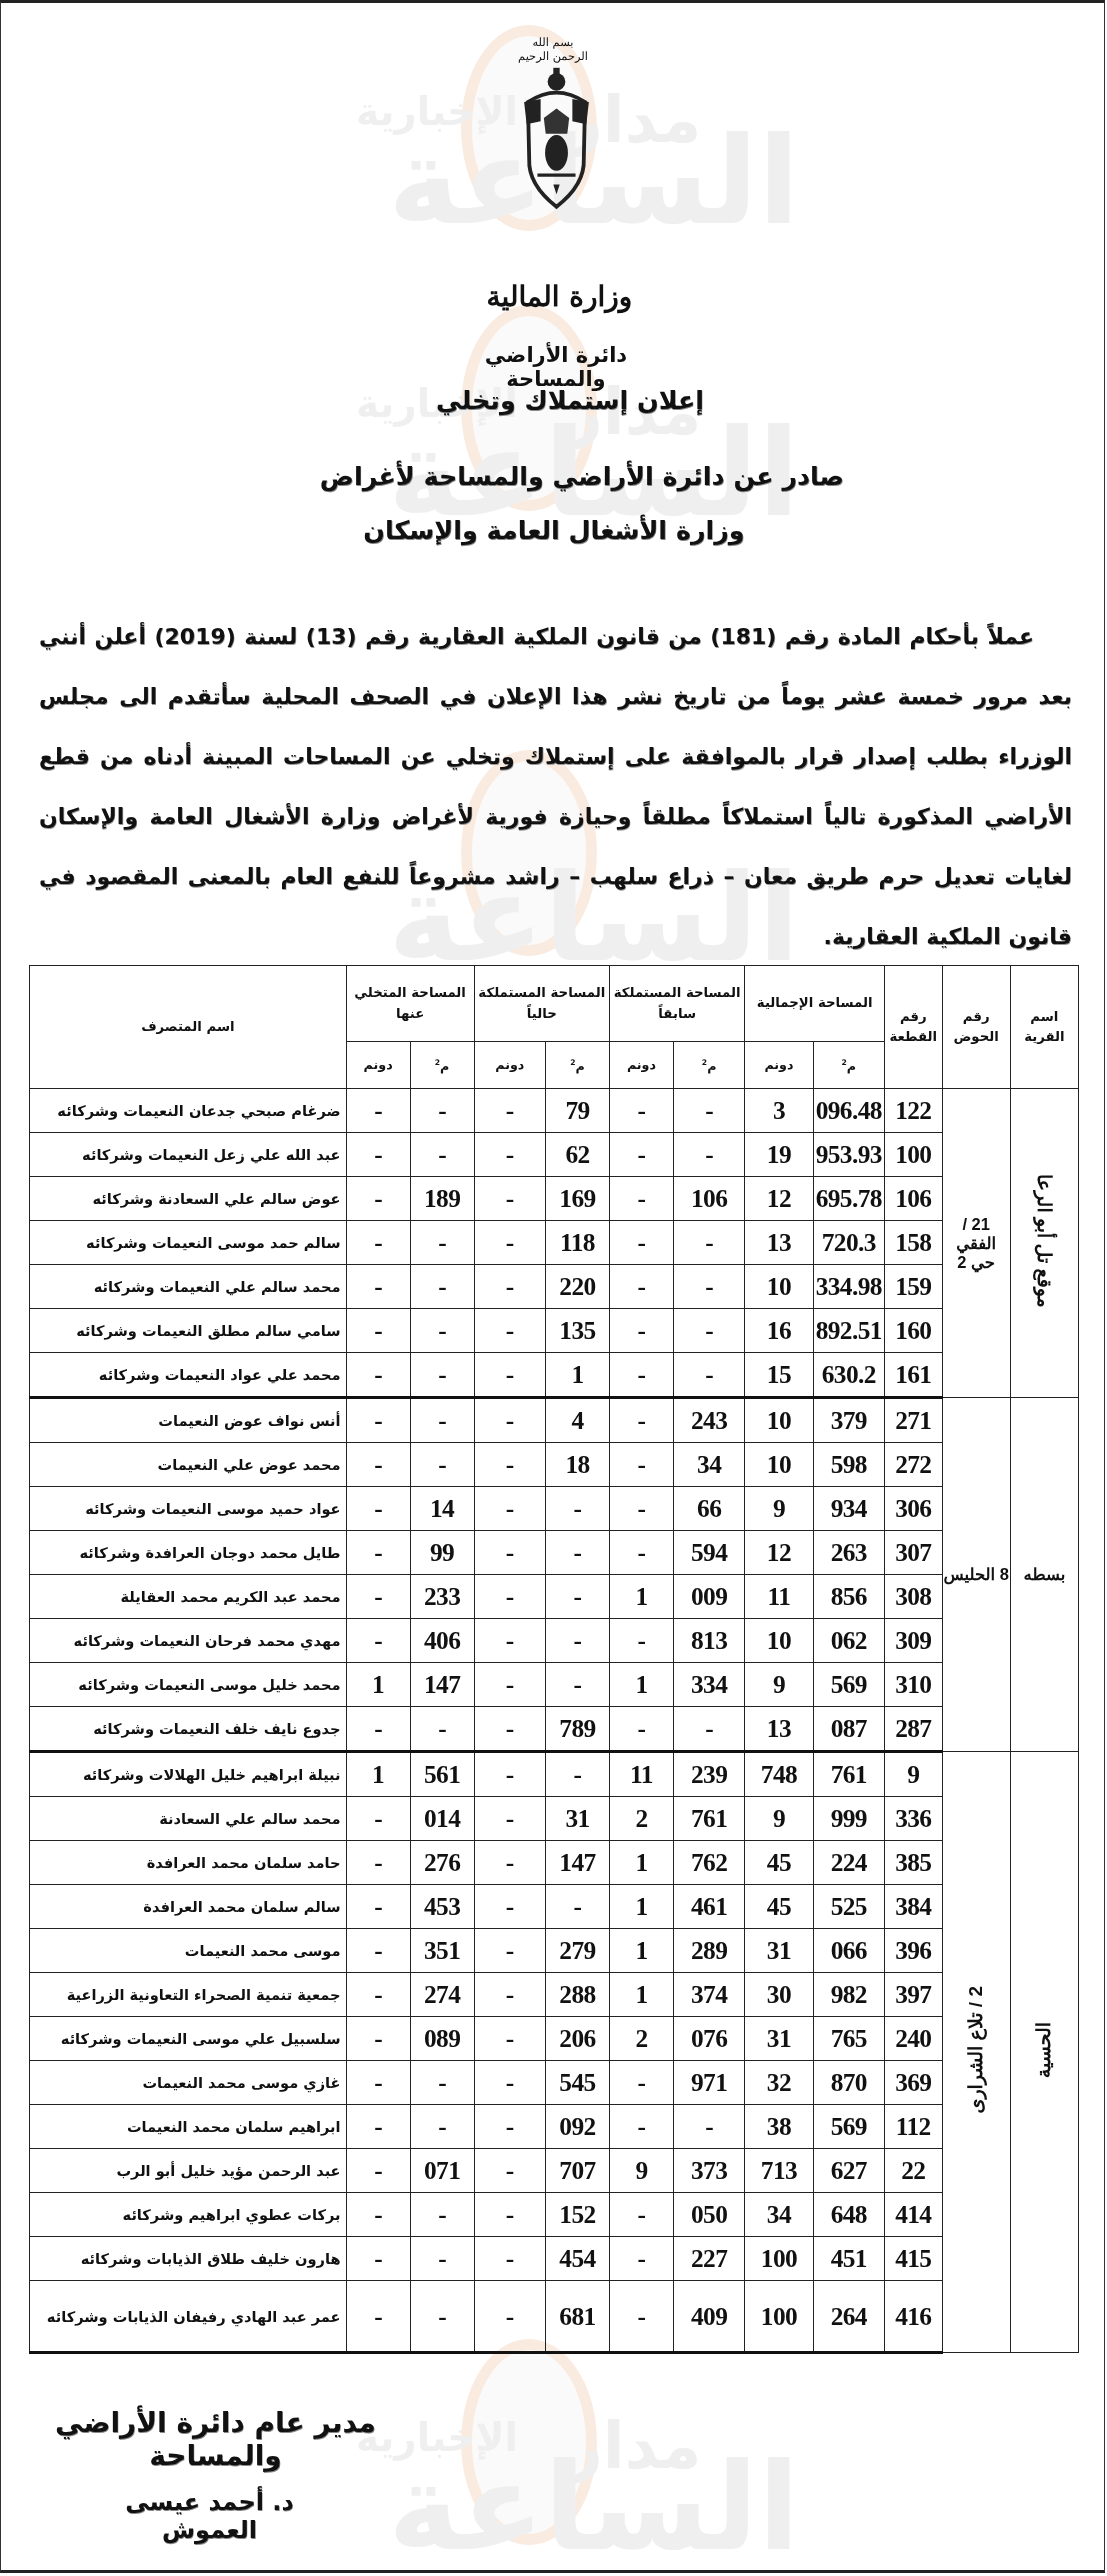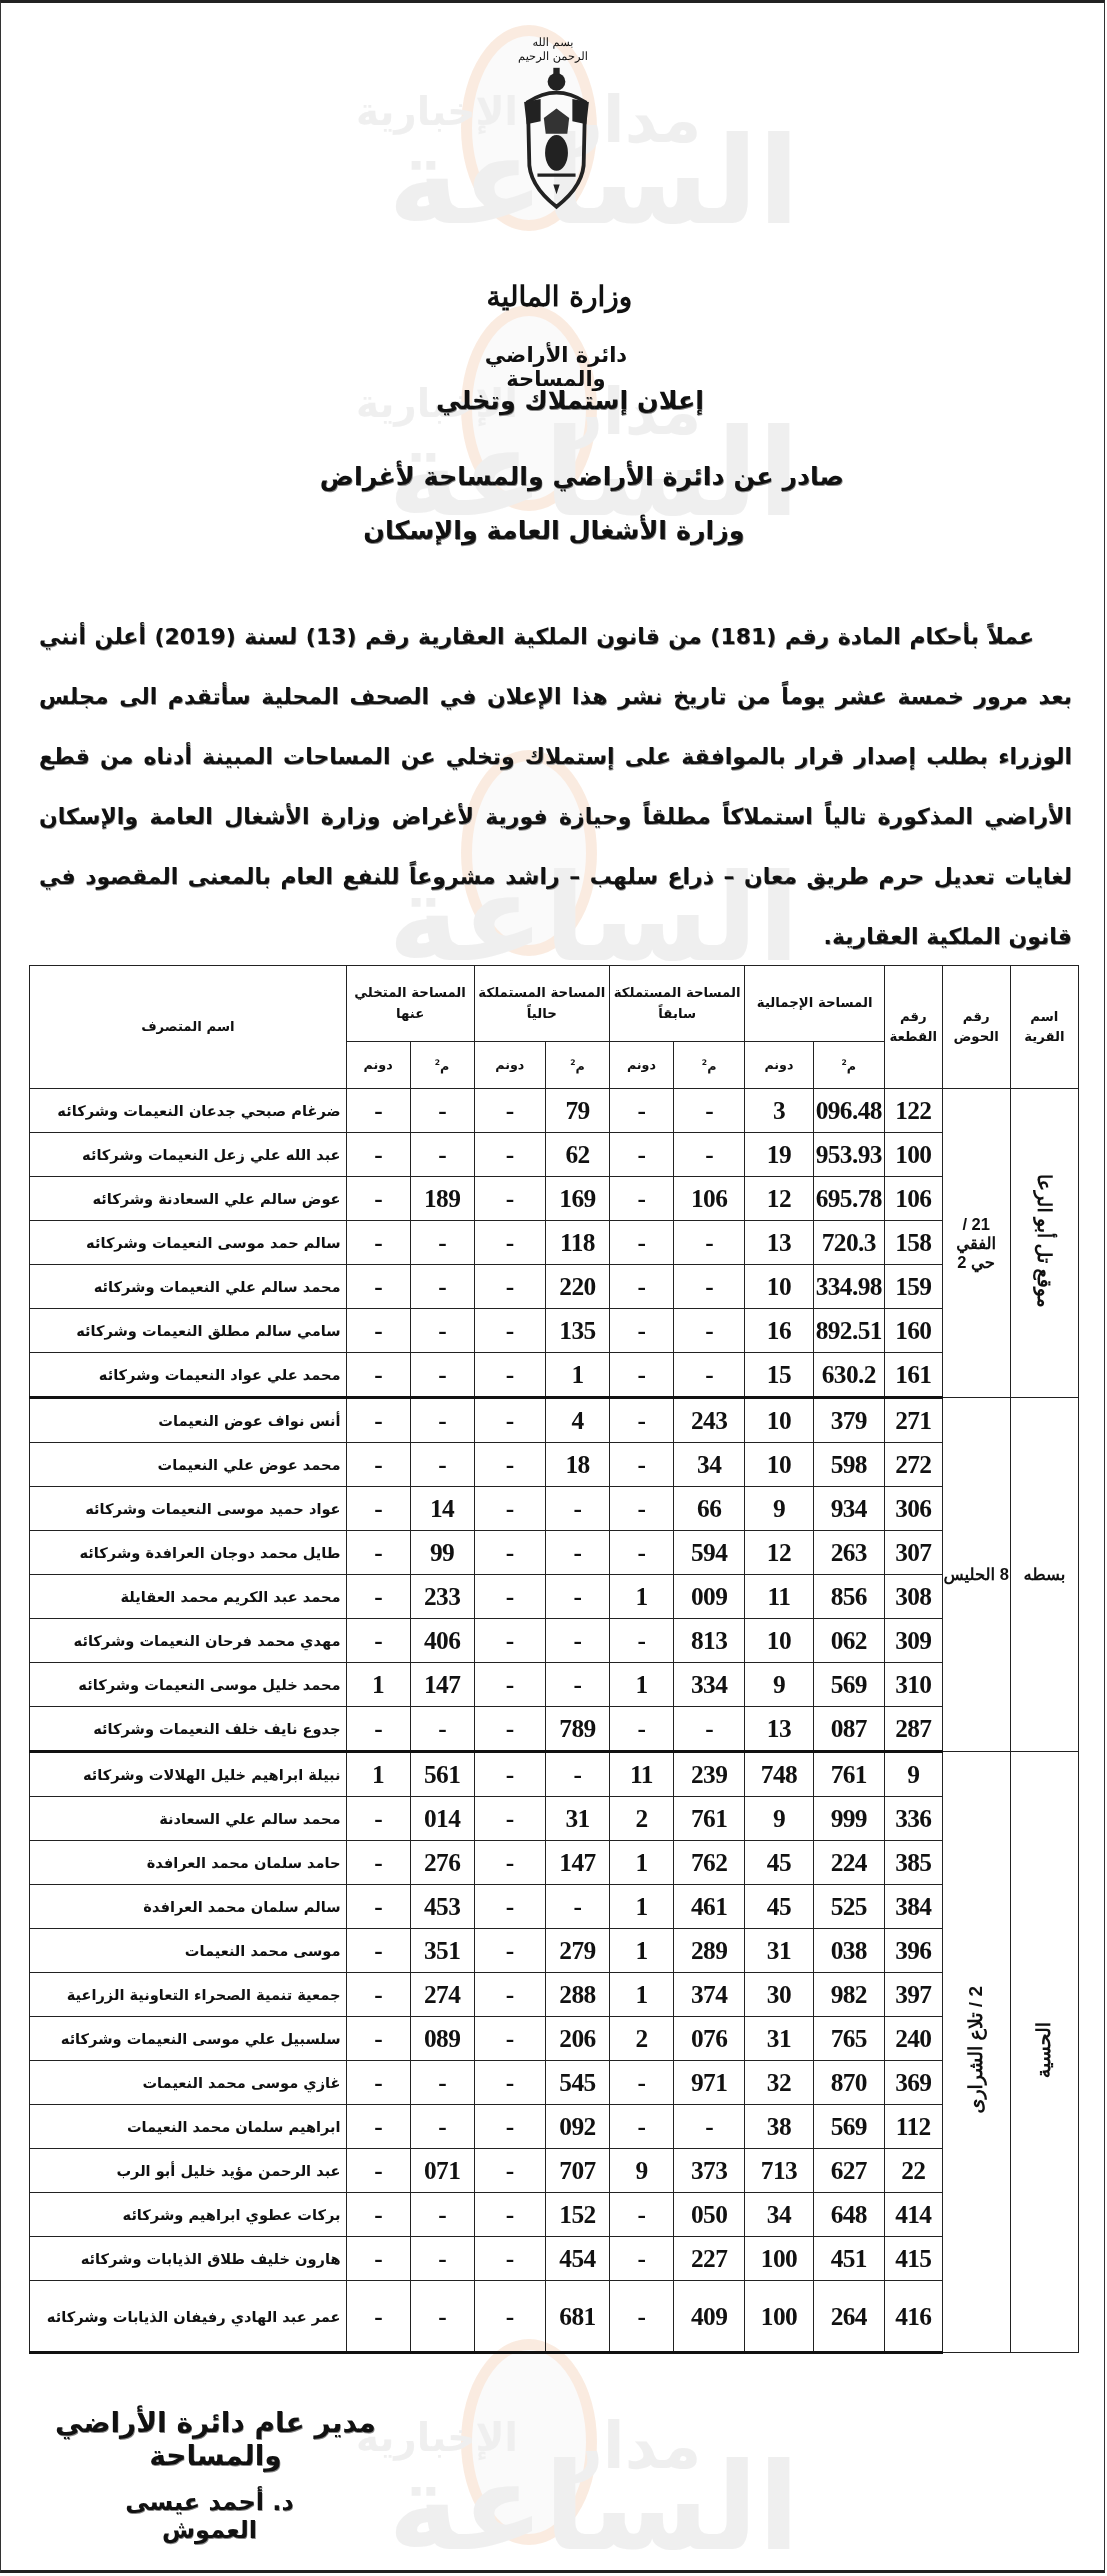--- a/index.html
+++ b/index.html
@@ -363,21 +363,21 @@
         <td>461</td>
         <td>1</td>
         <td>-</td>
         <td>-</td>
         <td>453</td>
         <td>-</td>
         <td class="name">سالم سلمان محمد العرافدة</td>
       </tr>
       <tr>
         <td>396</td>
-        <td>038</td>
+        <td>066</td>
         <td>31</td>
         <td>289</td>
         <td>1</td>
         <td>279</td>
         <td>-</td>
         <td>351</td>
         <td>-</td>
         <td class="name">موسى محمد النعيمات</td>
       </tr>
       <tr>

